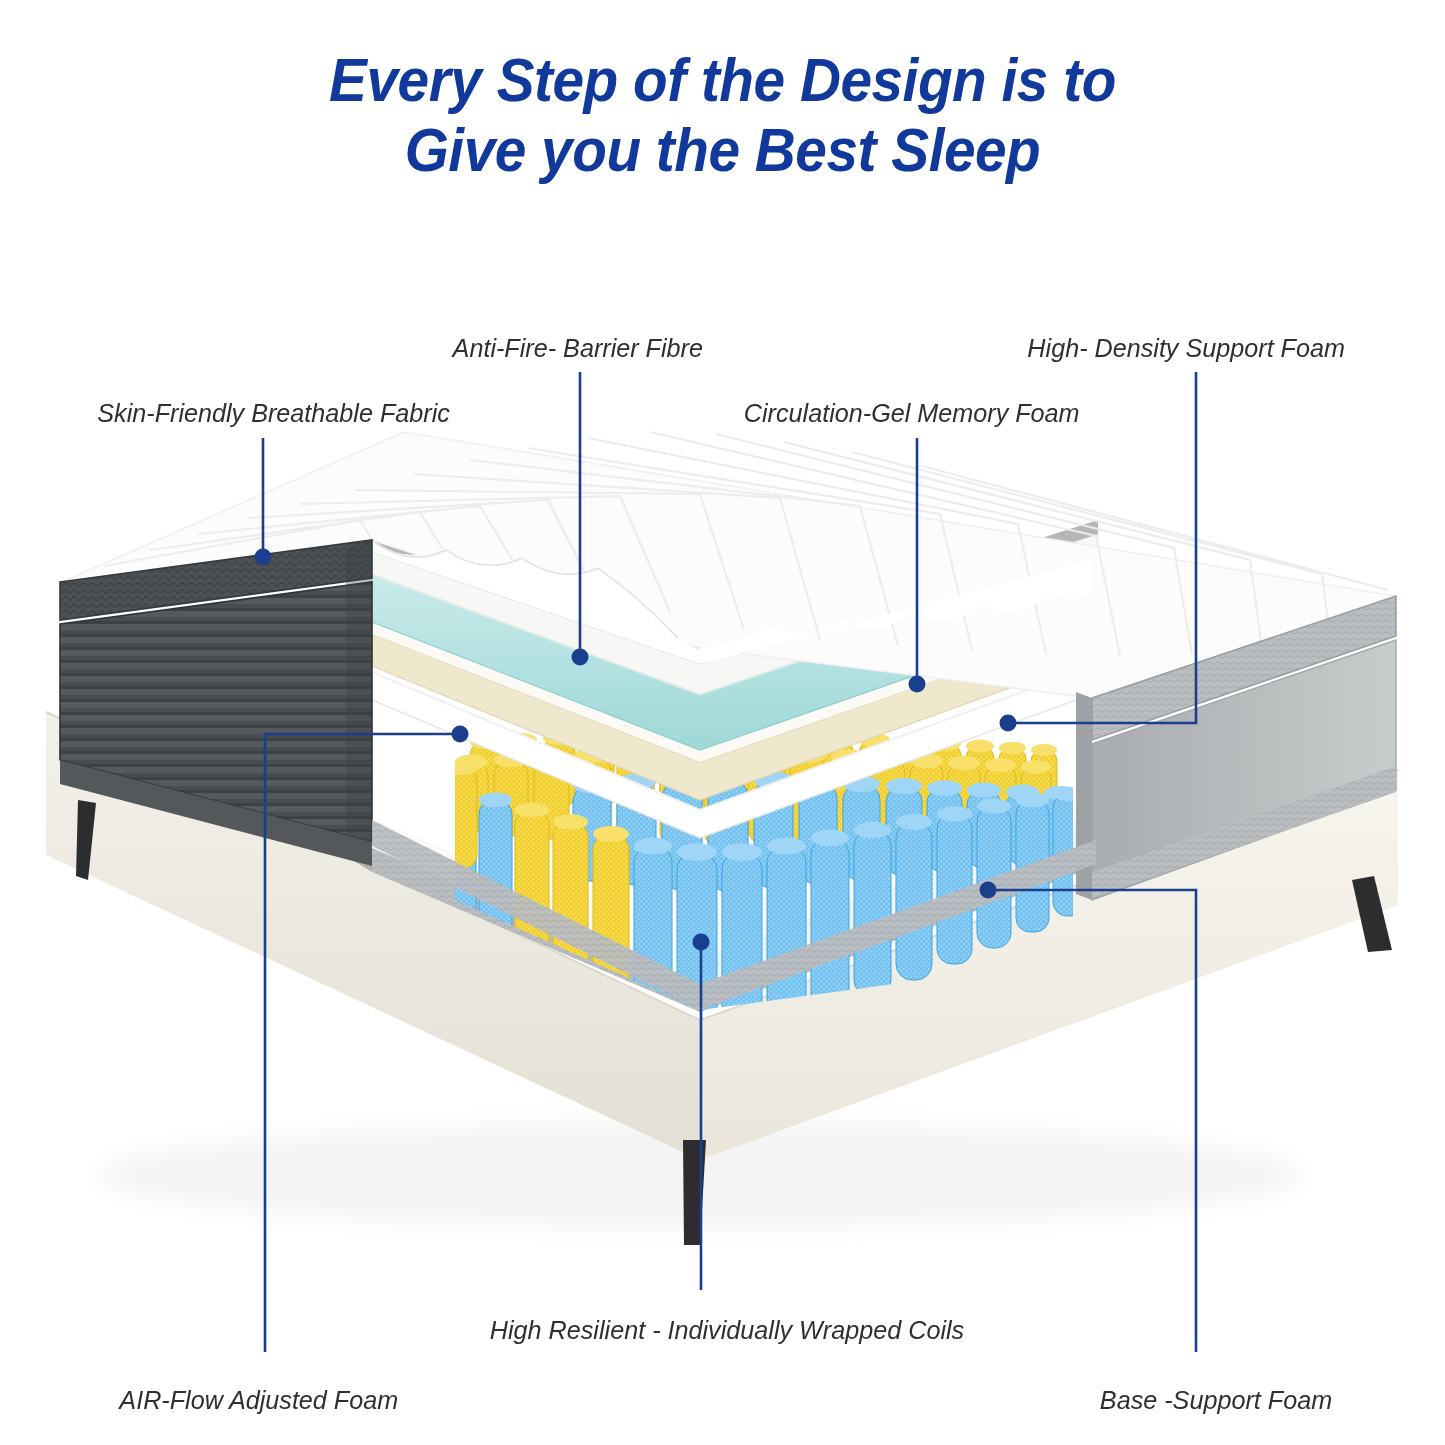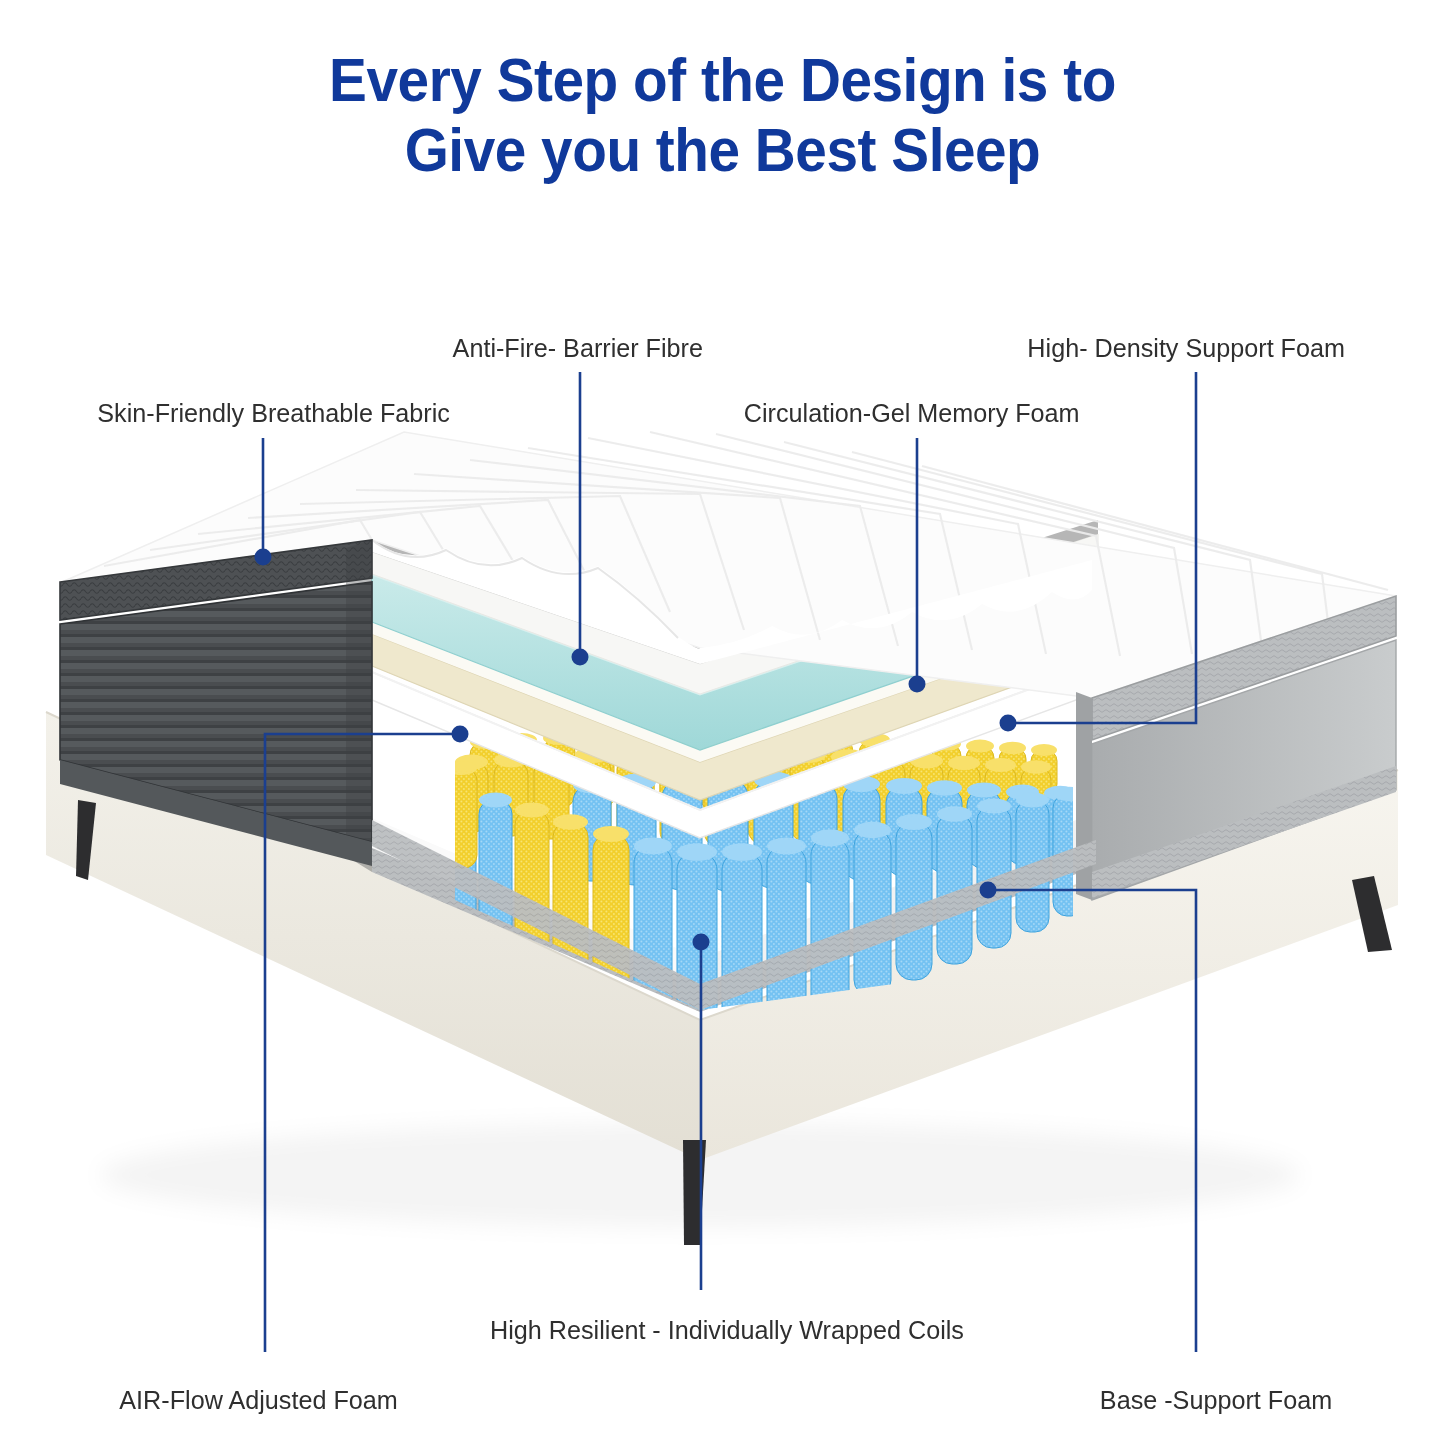--- a/index.html
+++ b/index.html
@@ -1,19 +1,19 @@
 <!DOCTYPE html>
 <html><head>
 <meta charset="utf-8">
 <style>
   * { margin:0; padding:0; box-sizing:border-box; }
   html,body { width:1445px; height:1445px; background:#ffffff; }
   body { font-family:"Liberation Sans", sans-serif; position:relative; overflow:hidden; }
 
-  #stage { position:absolute; inset:0; width:1445px; height:1091px; }
+  #stage { position:absolute; inset:0; width:1445px; height:1091px;font-style:italic; }
 
   .title {
     position:absolute; left:0; right:0; top:46px;
     text-align:center;
     color:#10399b;
     font-weight:700;
     font-size:61px;
     line-height:1.14;
     letter-spacing:-0.5px;
     transform:scaleX(0.93);

